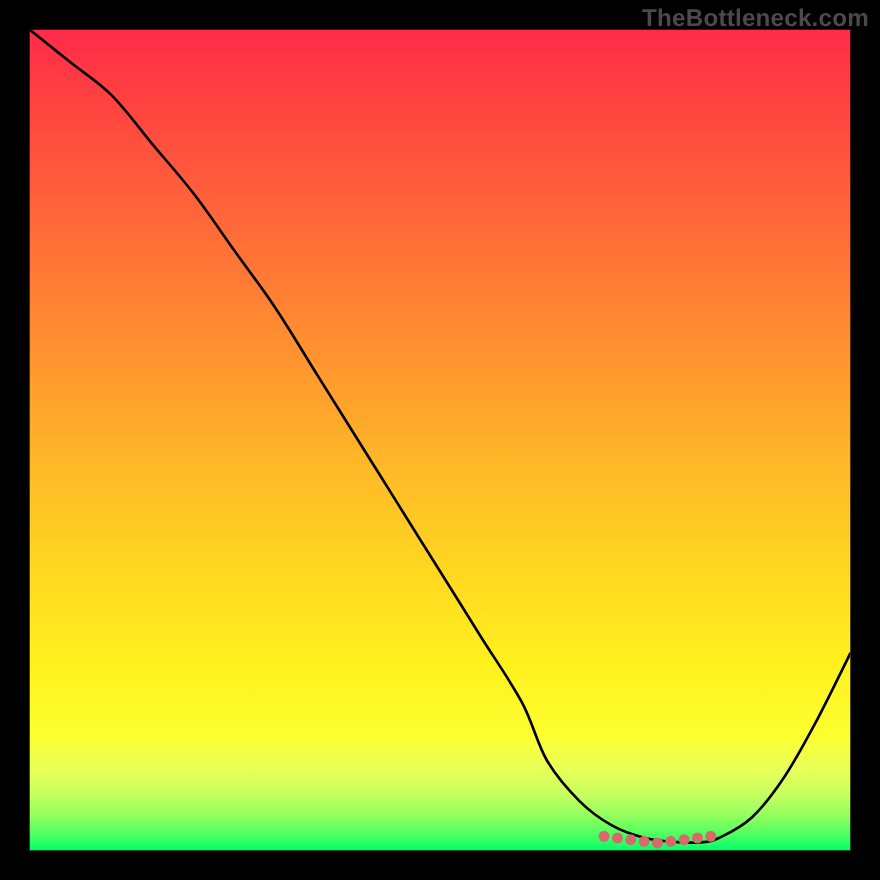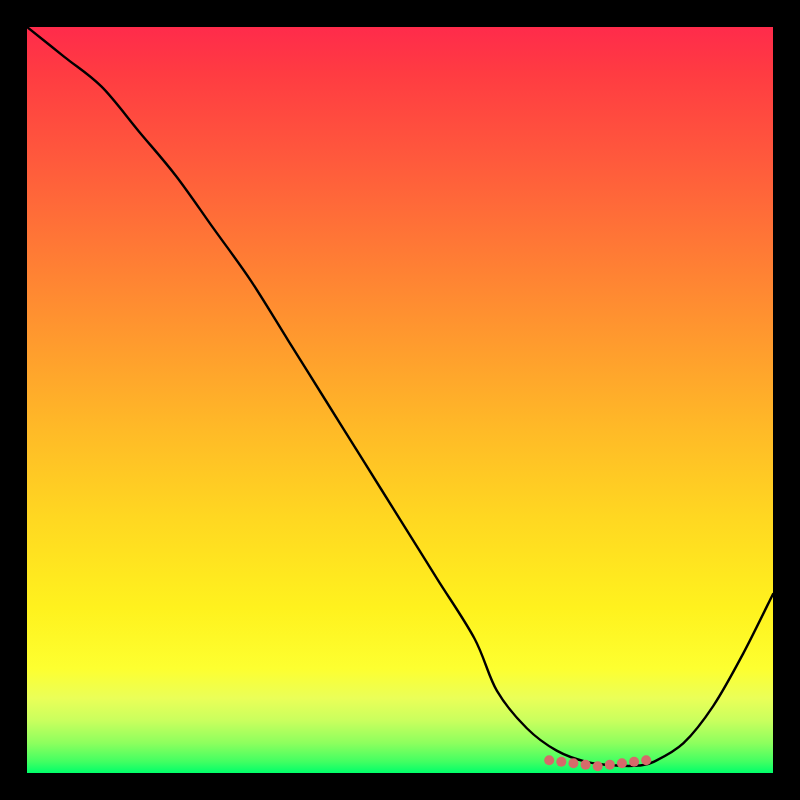--- a/index.html
+++ b/index.html
@@ -57,20 +57,21 @@
     top: 0;
     width: 746px;
     height: 746px;
     pointer-events: none;
   }
 </style>
 </head>
 <body>
 
 <div class="frame">
+  <div class="watermark">TheBottleneck.com</div>
 
   <div class="plot-area">
     <svg class="curve" viewBox="0 0 746 746" preserveAspectRatio="none">
       <path id="curve-path" fill="none" stroke="#000000" stroke-width="2.4" stroke-linejoin="round" stroke-linecap="round" d="M 0,0 C 6.22,4.97 24.87,19.89 37.30,29.84 C 49.73,39.79 62.17,47.25 74.60,59.68 C 87.03,72.11 99.47,89.52 111.90,104.44 C 124.33,119.36 136.77,133.04 149.20,149.20 C 161.63,165.36 174.07,184.01 186.50,201.42 C 198.93,218.83 211.37,234.99 223.80,253.64 C 236.23,272.29 248.67,293.43 261.10,313.32 C 273.53,333.21 285.97,353.11 298.40,373.00 C 310.83,392.89 323.27,412.79 335.70,432.68 C 348.13,452.57 360.57,472.47 373.00,492.36 C 385.43,512.25 397.87,532.15 410.30,552.04 C 422.73,571.93 437.65,593.07 447.60,611.72 C 457.55,630.37 461.28,649.02 469.98,663.94 C 478.68,678.86 489.87,691.29 499.82,701.24 C 509.77,711.19 519.71,718.02 529.66,723.62 C 539.61,729.22 549.55,732.32 559.50,734.81 C 569.45,737.30 580.64,737.92 589.34,738.54 C 598.04,739.16 605.50,739.16 611.72,738.54 C 617.94,737.92 619.18,738.54 626.64,734.81 C 634.10,731.08 646.53,725.48 656.48,716.16 C 666.43,706.84 676.37,693.78 686.32,678.86 C 696.27,663.94 706.21,645.29 716.16,626.64 C 726.11,607.99 741.03,576.91 746.00,566.96"></path>
       <g id="dots">
           <circle cx="522.20" cy="733.32" r="5" fill="#d66a6a"></circle>
           <circle cx="534.32" cy="734.81" r="5" fill="#d66a6a"></circle>
           <circle cx="546.45" cy="736.30" r="5" fill="#d66a6a"></circle>
           <circle cx="558.57" cy="737.79" r="5" fill="#d66a6a"></circle>
           <circle cx="570.69" cy="739.29" r="5" fill="#d66a6a"></circle>

